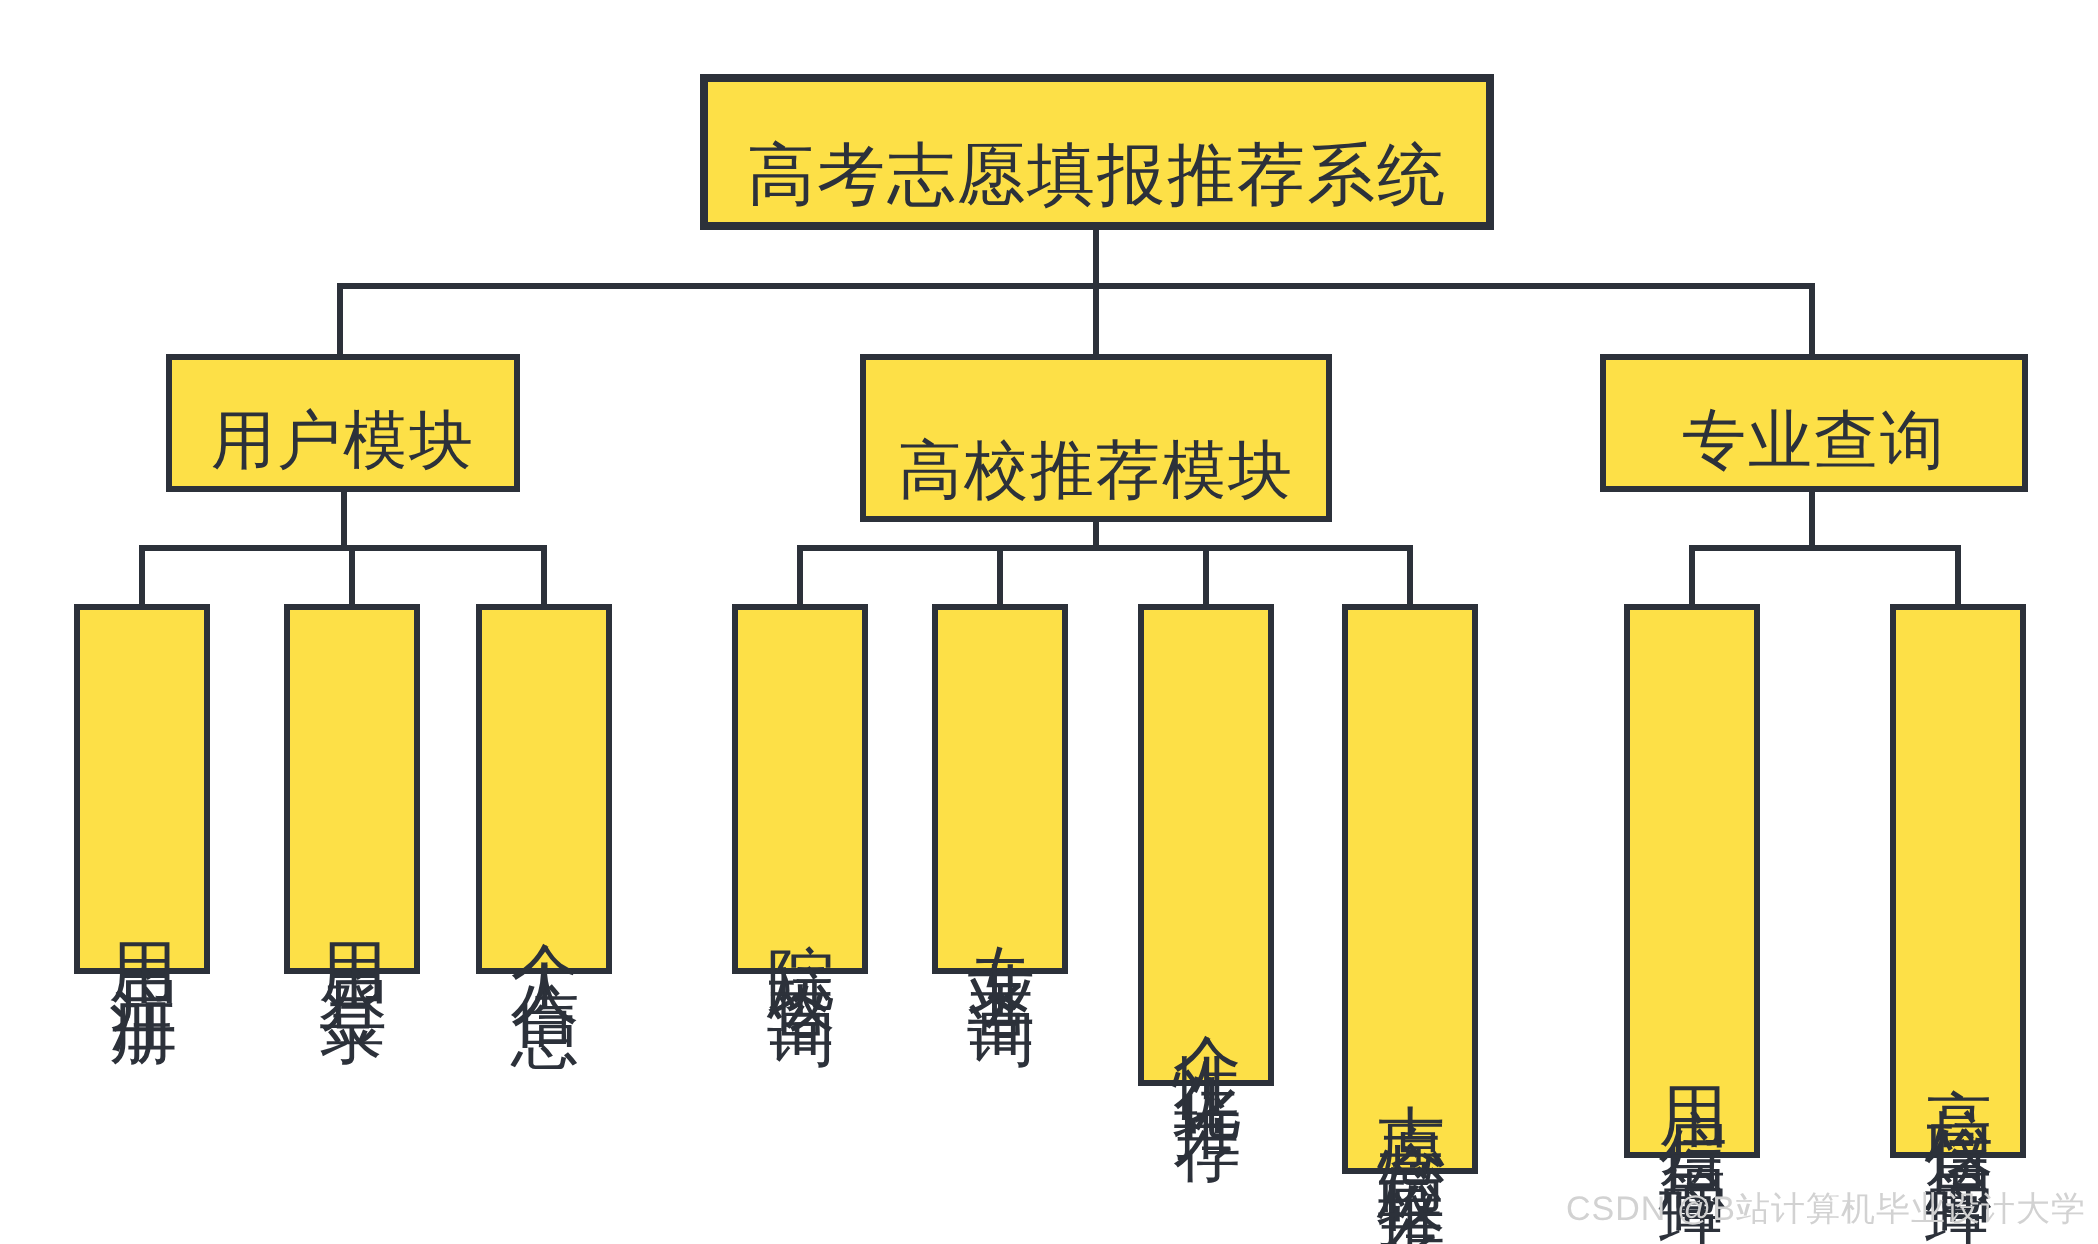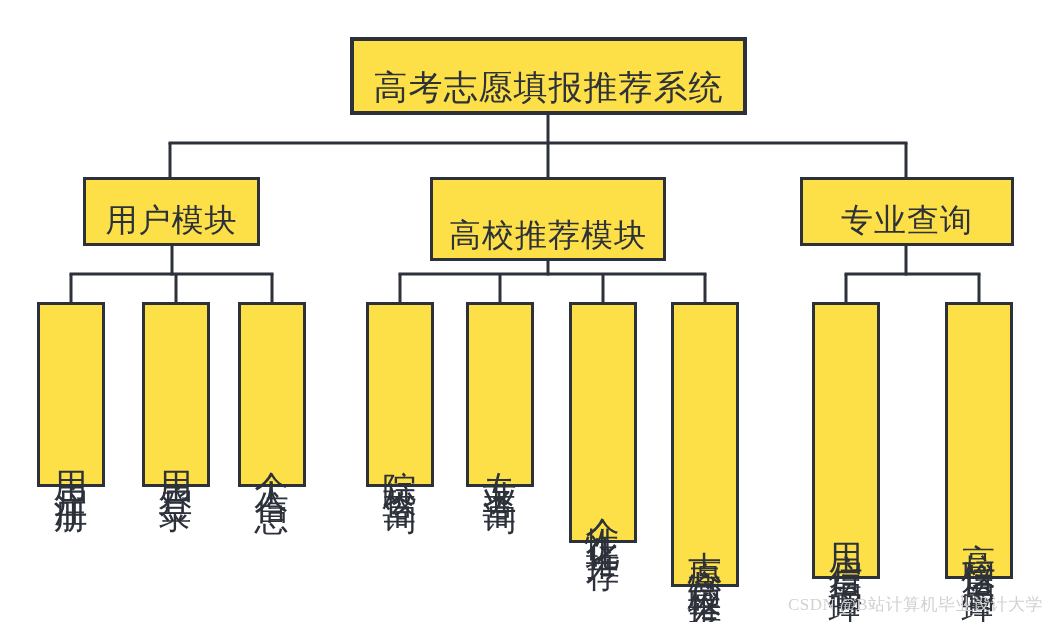--- a/index.html
+++ b/index.html
@@ -133,15 +133,15 @@
     <span class="vtext">志愿高校推荐</span>
   </div>
 
   <div class="box vbox" style="left:812px; top:302px; height:277px;">
     <span class="vtext">用户信息管理</span>
   </div>
   <div class="box vbox" style="left:945px; top:302px; height:277px;">
     <span class="vtext">高校信息管理</span>
   </div>
 
-  <div class="watermark" style="color: rgb(210, 210, 210); font-family: Liberation Serif, serif;">CSDN @B站计算机毕业设计大学</div>
+  <div class="watermark" style="color: rgb(210, 210, 210);">CSDN @B站计算机毕业设计大学</div>
 
 </div>
 
 </body></html>

